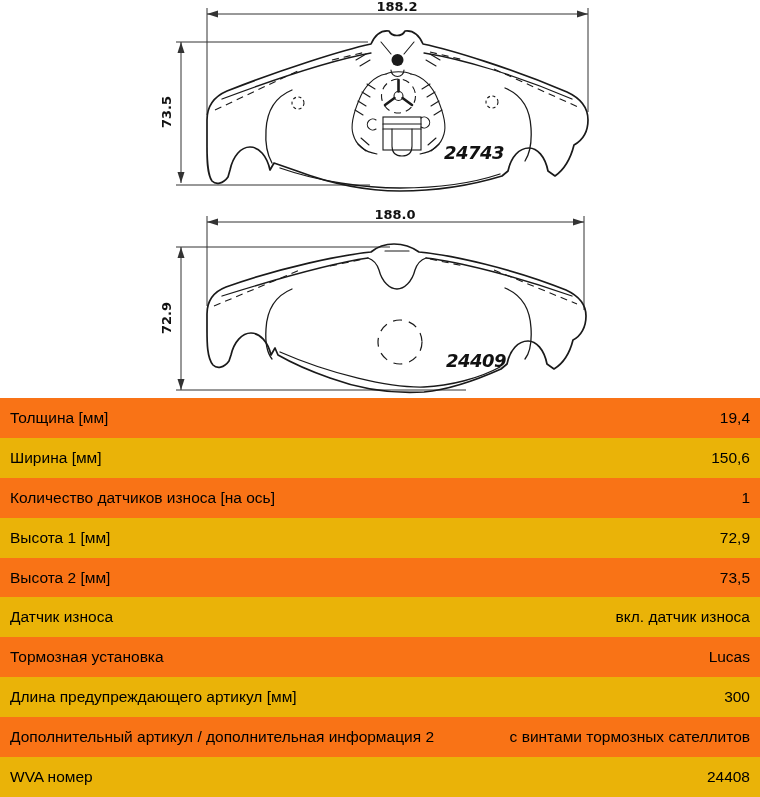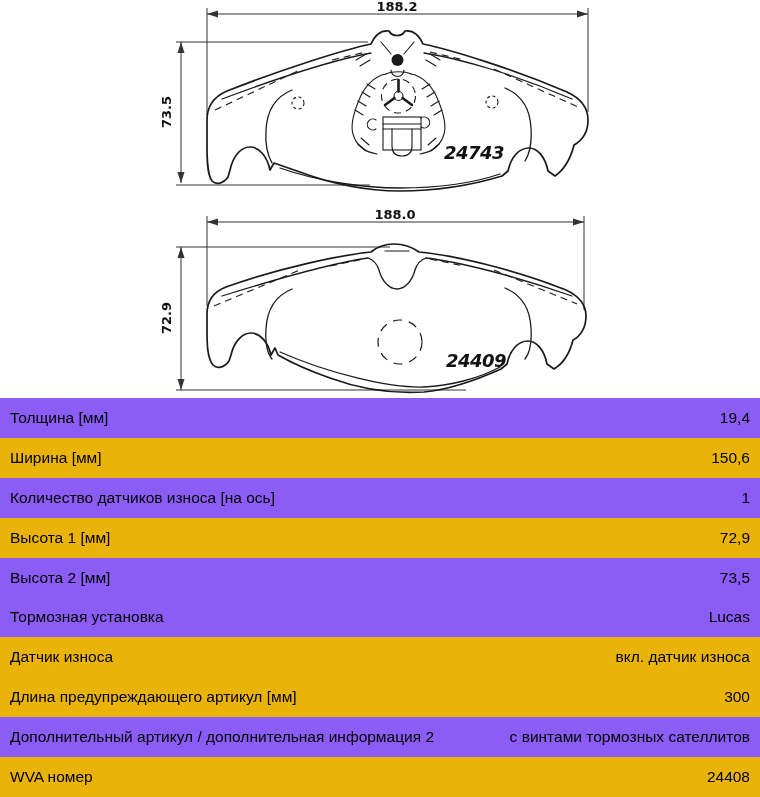--- a/index.html
+++ b/index.html
@@ -15,21 +15,21 @@
   svg .dash-c{fill:none;stroke:#1a1a1a;stroke-width:1.2;stroke-dasharray:9 7;}
   svg .dim{fill:none;stroke:#333;stroke-width:1;}
   svg .dimtxt{font-family:"DejaVu Sans",sans-serif;font-size:13px;font-weight:bold;fill:#111;}
   svg .partno{font-family:"DejaVu Sans",sans-serif;font-size:18px;font-weight:bold;
               font-style:italic;fill:#111;letter-spacing:-0.5px;}
   svg .spoke{stroke:#1a1a1a;stroke-width:2.6;stroke-linecap:round;fill:none;}
   .spec-table{position:absolute;left:0;top:398px;width:760px;}
   .spec-row{display:flex;justify-content:space-between;align-items:center;
             height:39.9px;padding:0 10px;box-sizing:border-box;
             font-size:15.5px;color:#000;background:#eab308;}
-  .spec-row.alt{background:#8b5cf6;align-items:center;}
+  .spec-row.alt{background:#f97316;align-items:center;}
   .spec-label{white-space:nowrap;}
   .spec-value{white-space:nowrap;text-align:right;}
 </style>
 </head>
 <body>
 
 <div class="page">
 
   <div class="drawing-area">
     <svg width="760" height="398" viewBox="0 0 760 398" xmlns="http://www.w3.org/2000/svg">
@@ -194,29 +194,29 @@
       <span class="spec-value">1</span>
     </div>
     <div class="spec-row">
       <span class="spec-label">Высота 1 [мм]</span>
       <span class="spec-value">72,9</span>
     </div>
     <div class="spec-row alt">
       <span class="spec-label">Высота 2 [мм]</span>
       <span class="spec-value">73,5</span>
     </div>
+    <div class="spec-row">
+      <span class="spec-label">Датчик износа</span>
+      <span class="spec-value">вкл. датчик износа</span>
+    </div>
     <div class="spec-row alt">
       <span class="spec-label">Тормозная установка</span>
       <span class="spec-value">Lucas</span>
     </div>
     <div class="spec-row">
-      <span class="spec-label">Датчик износа</span>
-      <span class="spec-value">вкл. датчик износа</span>
-    </div>
-    <div class="spec-row">
       <span class="spec-label">Длина предупреждающего артикул [мм]</span>
       <span class="spec-value">300</span>
     </div>
     <div class="spec-row alt">
       <span class="spec-label">Дополнительный артикул / дополнительная информация 2</span>
       <span class="spec-value">с винтами тормозных сателлитов</span>
     </div>
     <div class="spec-row">
       <span class="spec-label">WVA номер</span>
       <span class="spec-value">24408</span>

